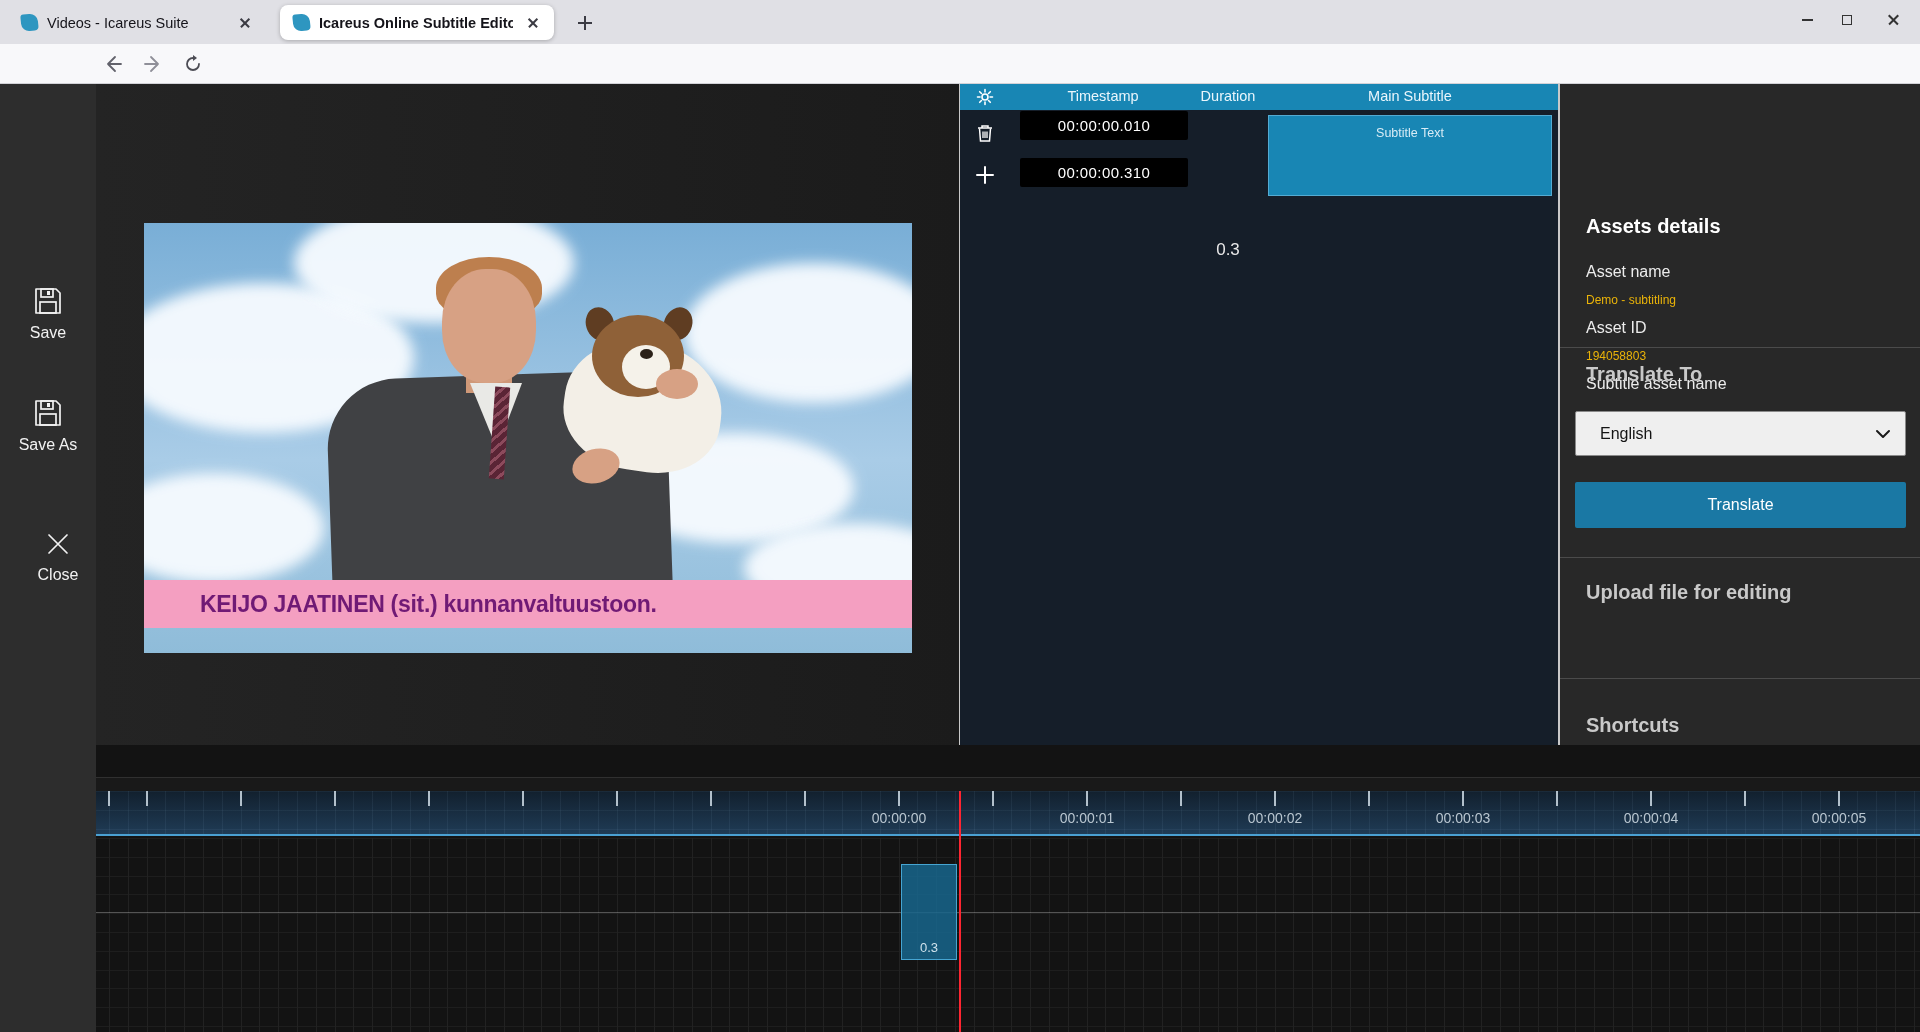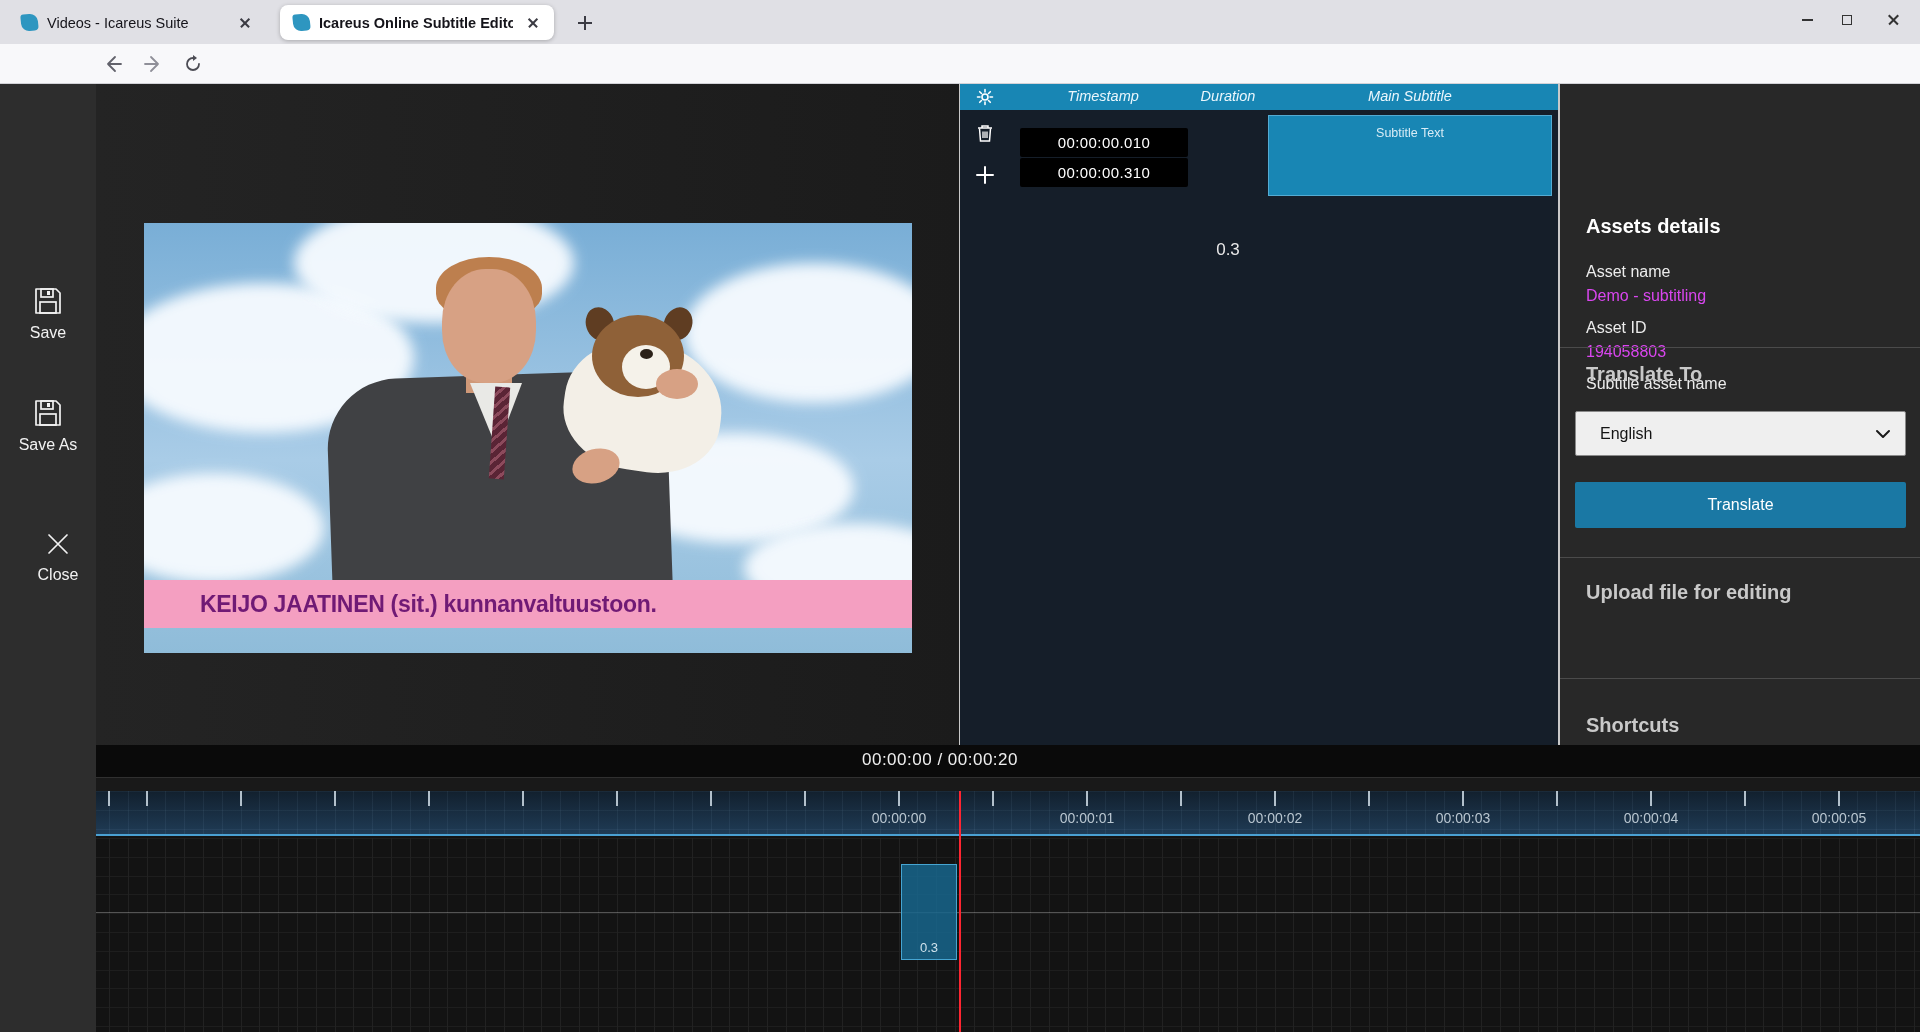--- a/index.html
+++ b/index.html
@@ -79,36 +79,36 @@
   #video-caption { position:absolute; left:0; top:357px; width:768px; height:48px; background:#f49fc1;
                    color:#701a75; font-weight:bold; font-size:23px; line-height:48px; padding-left:56px;
                    letter-spacing:-0.3px; white-space:nowrap; }
 
   .vdiv { top:84px; width:1px; height:661px; background:#c9c9c9; }
 
   
   #subtable { left:960px; top:84px; width:598px; height:661px; background:#151e29; }
   #subtable-header { position:absolute; left:0; top:0; width:598px; height:26px; background:#1886b4;
                      color:#eaf6fc; font-size:14.5px; }
-  .hcell { position:absolute; top:4px; transform:translateX(-50%); white-space:nowrap;font-style:italic; }
+  .hcell { position:absolute; top:4px; transform:translateX(-50%); white-space:nowrap; }
   #gear-btn { position:absolute; left:16px; top:4px; width:18px; height:18px; }
   .rowbtn { position:absolute; left:14px; width:22px; height:22px; }
   #trash-btn { top:38px; } #add-btn { top:80px; }
   .ts-input { position:absolute; left:60px; width:168px; height:29px; background:#000; border:none; color:#fff;
               font-size:15px; text-align:center; font-family:"Liberation Sans",sans-serif; border-radius:2px; letter-spacing:.4px; }
-  #ts1 { top:44px; } #ts2 { top:74px; }
+  #ts1 { top:27px; } #ts2 { top:74px; }
   #dur-val { position:absolute; left:268px; top:166px; transform:translate(-50%,-50%); color:#e8e8e8; font-size:17px; }
   #subcell { position:absolute; left:308px; top:31px; width:284px; height:81px; background:#1886b4;
              border:1px solid #54abd2; color:#d8ecf6; font-size:12.5px; text-align:center; padding-top:10px; }
 
   
   #rpanel { left:1560px; top:84px; width:360px; height:661px; background:#282828; color:#e8e8e8;text-decoration:underline; }
   #rpanel .h1 { position:absolute; left:26px; font-size:20px; font-weight:bold; color:#fff; white-space:nowrap; }
   #rpanel .lbl { position:absolute; left:26px; font-size:16px; color:#ececec; white-space:nowrap; }
-  #rpanel .val { position:absolute; left:26px; font-size:16px; color:#d946ef; white-space:nowrap; }
+  #rpanel .val { position:absolute; left:26px; font-size:12px; color:#eab308; white-space:nowrap;margin-top:6px; }
   .pdiv { position:absolute; left:0; width:360px; height:1px; background:#4b4b4b; }
   #lang-select { position:absolute; left:15px; top:327px; width:331px; height:45px; background:#efefef;
                  border:1px solid #8a8a8a; border-radius:2px; color:#141414; font-size:16px;
                  display:flex; align-items:center; padding:0 14px 0 24px; }
   #lang-select .sel-label { flex:1; }
   .bluebtn { position:absolute; left:15px; width:331px; background:#1a78a4; color:#fff; font-size:16px;
              border:none; border-radius:2px; text-align:center; font-family:"Liberation Sans",sans-serif; }
   #translate-btn { top:398px; height:46px; line-height:46px; }
   #selectfile-btn { top:541px; height:42px; line-height:42px; }
 
@@ -352,23 +352,20 @@
     <div id="translate-btn" class="bluebtn">Translate</div>
 
     <div class="pdiv" style="top:473px;"></div>
     <div style="position:absolute; left:26px; top:497px; font-size:20px; font-weight:bold; color:#c9c9c9;">Upload file for editing</div>
 
     <div class="pdiv" style="top:594px;"></div>
     <div style="position:absolute; left:26px; top:630px; font-size:20px; font-weight:bold; color:#c9c9c9;">Shortcuts</div>
   </div>
 
   <div id="timeline" class="abs">
-    <div id="timebar">
-      <span id="time-display">00:00:00 / 00:00:20</span>
-    </div>
     <div id="tl-strip"></div>
     <div id="tl-ruler">
       <div id="tl-ticks"></div>
       <span class="tl-label" style="left:803px;">00:00:00</span>
       <span class="tl-label" style="left:991px;">00:00:01</span>
       <span class="tl-label" style="left:1179px;">00:00:02</span>
       <span class="tl-label" style="left:1367px;">00:00:03</span>
       <span class="tl-label" style="left:1555px;">00:00:04</span>
       <span class="tl-label" style="left:1743px;">00:00:05</span>
     </div>

